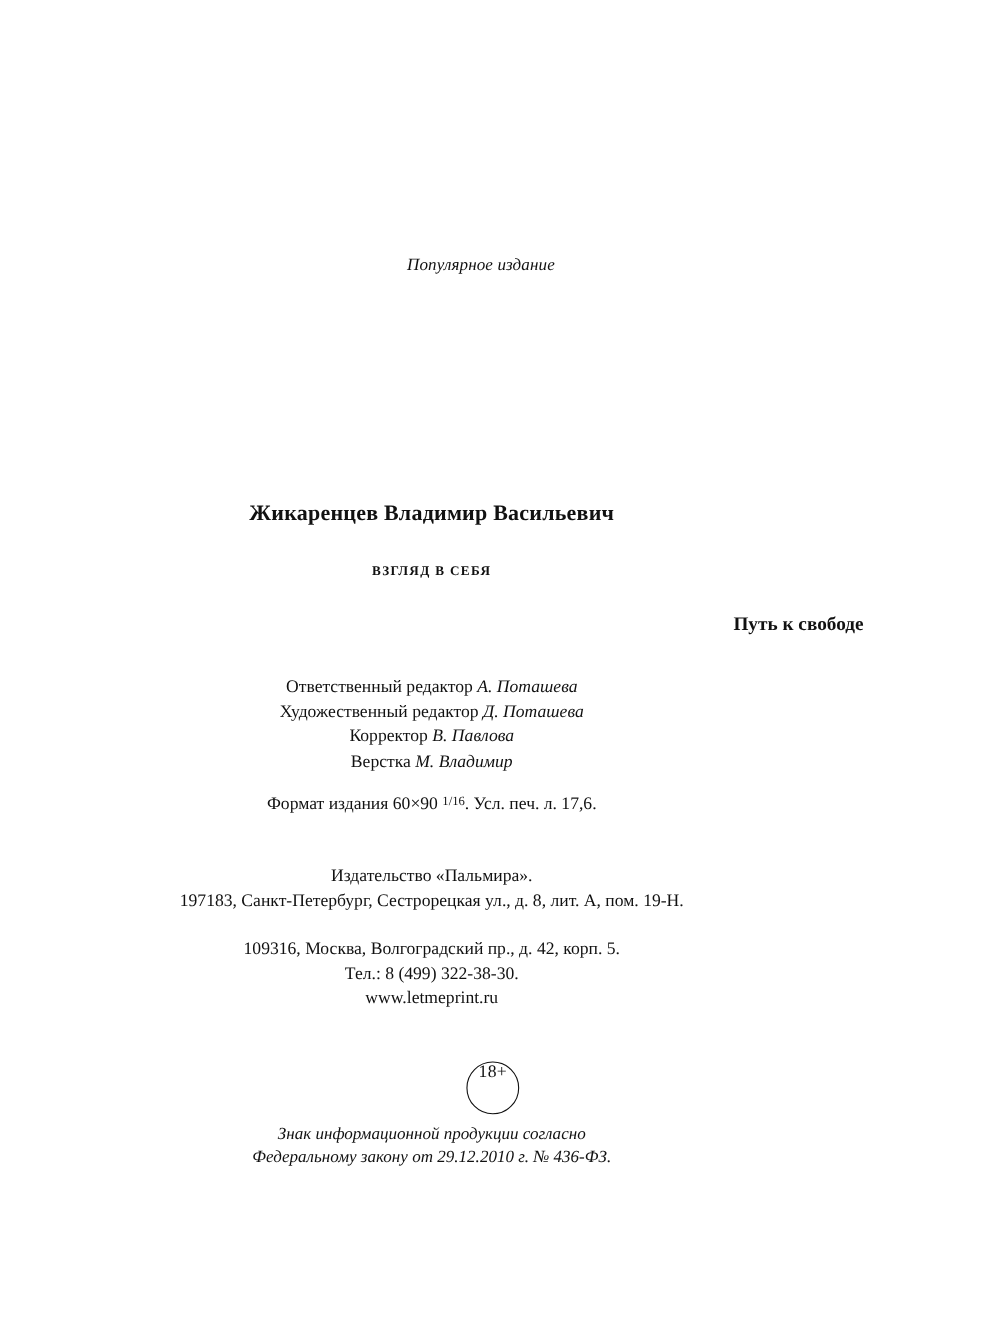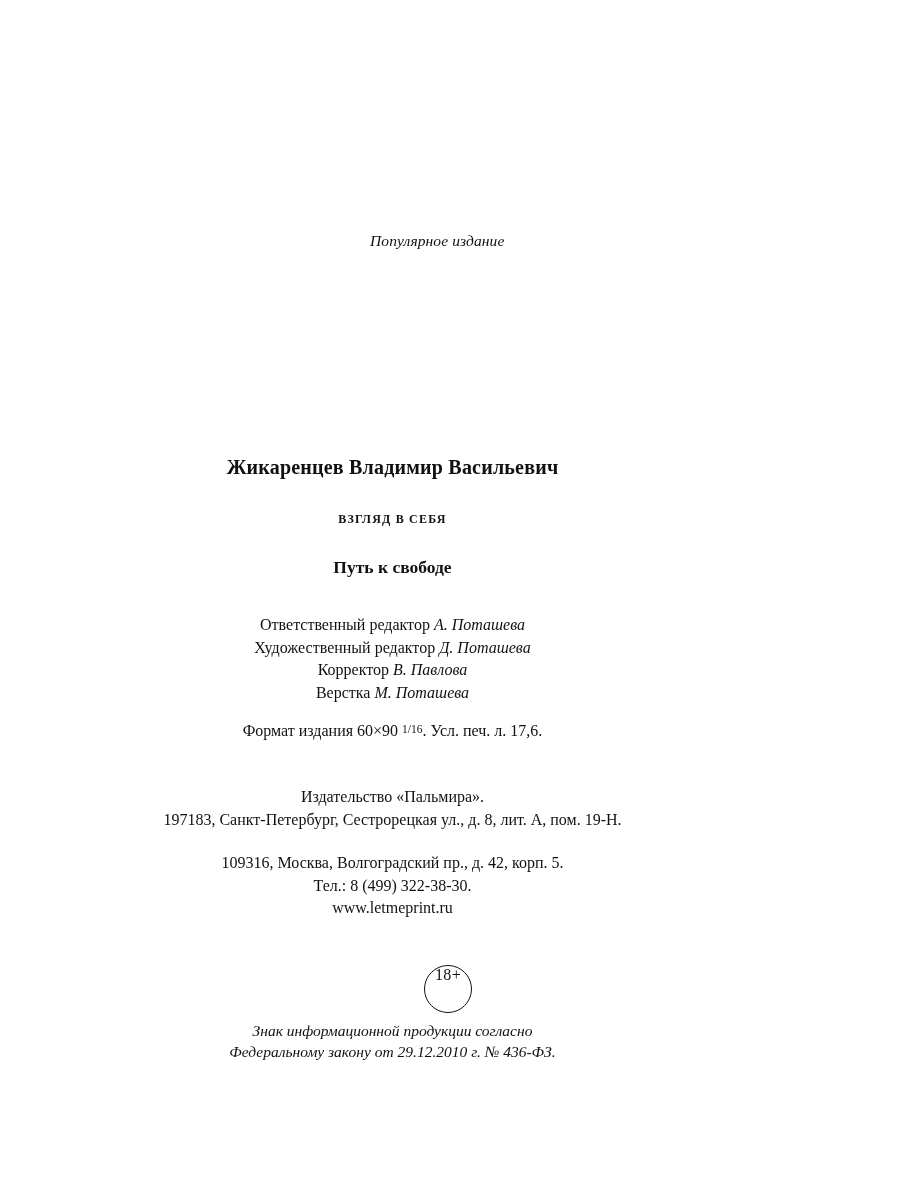--- a/index.html
+++ b/index.html
@@ -46,20 +46,21 @@
   .book-title {
     top: 512px;
     font-weight: bold;
     font-size: 12px;
     letter-spacing: 1.2px;
   }
   .book-subtitle {
     top: 557px;
     font-weight: bold;
     font-size: 17.5px;
+    text-align: right;
   }
   .credits {
     top: 614px;
     font-size: 16px;
     line-height: 22.5px;
   }
   .credits .role-name {
     font-style: italic;
   }
   .print-info {
@@ -116,21 +117,21 @@
   <div class="block-center author">Жикаренцев Владимир Васильевич</div>
 
   <div class="block-center book-title">ВЗГЛЯД В СЕБЯ</div>
 
   <div class="block-center book-subtitle">Путь к свободе</div>
 
   <div class="block-center credits">
     <span class="line"><span>Ответственный редактор </span><span class="role-name">А. Поташева</span></span>
     <span class="line"><span>Художественный редактор </span><span class="role-name">Д. Поташева</span></span>
     <span class="line"><span>Корректор </span><span class="role-name">В. Павлова</span></span>
-    <span class="line"><span>Верстка </span><span class="role-name">М. Поташева</span></span>
+    <span class="line"><span>Верстка </span><span class="role-name">М. Владимир</span></span>
   </div>
 
   <div class="block-center print-info">
     <span class="line"><span>Формат издания 60×90 </span><span class="frac">1/16</span><span>. Усл. печ. л. 17,6.</span></span>
   </div>
 
   <div class="block-center publisher">
     <span class="line">Издательство «Пальмира».</span>
     <span class="line">197183, Санкт-Петербург, Сестрорецкая ул., д. 8, лит. А, пом. 19-Н.</span>
   </div>

